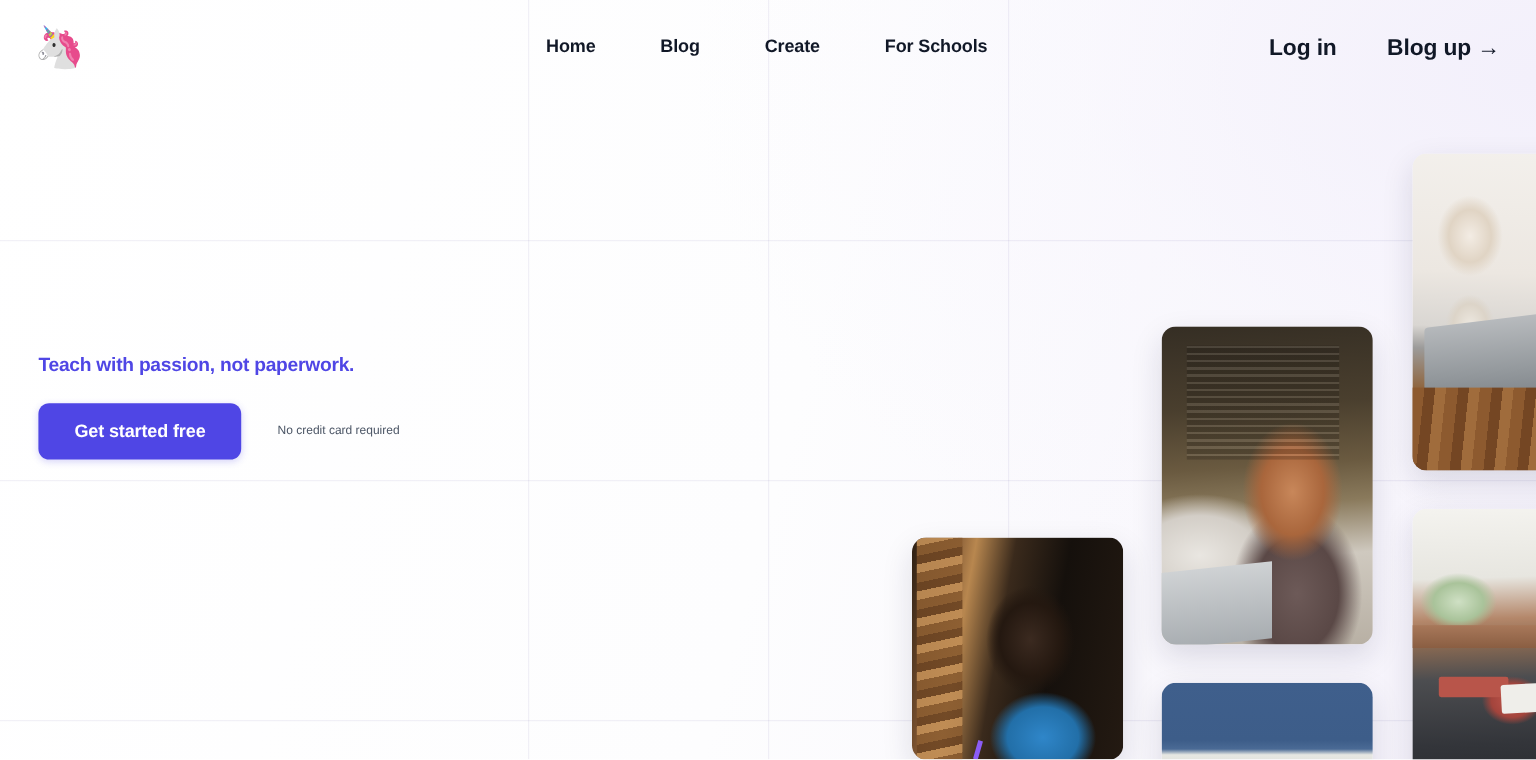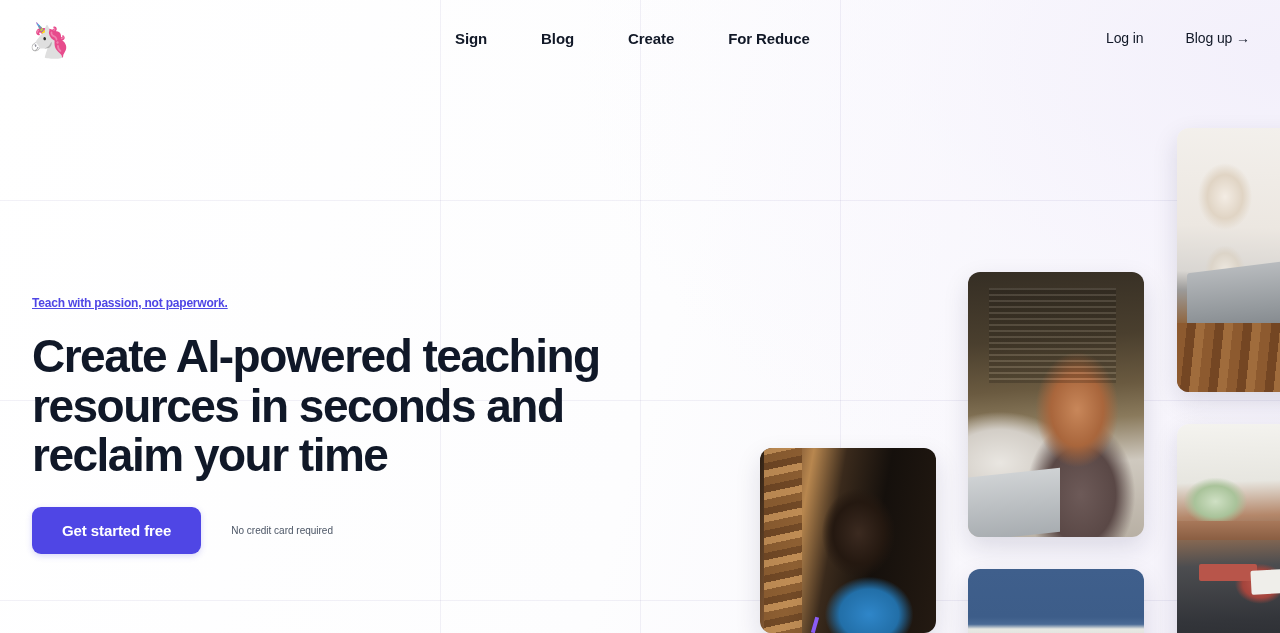--- a/index.html
+++ b/index.html
@@ -47,31 +47,31 @@
   .nav-link {
     font-size:15px; font-weight:700; color:#111827;
     letter-spacing:-0.1px; white-space:nowrap; text-decoration:none;
     cursor:pointer;
   }
   .nav-right {
     position:absolute; right:30px; top:30px;
     display:flex; align-items:center; gap:42px;
   }
   .nav-auth {
-    font-size:14px; font-weight:400; color:#111827;
+    font-size:19px; font-weight:700; color:#111827;
     letter-spacing:-0.1px; white-space:nowrap; cursor:pointer;
   }
 
   
   .hero {
     position:absolute; left:32px; top:296px; width:660px; z-index:15;
   }
   .eyebrow {
-    font-size:12px; font-weight:700; color:#4f46e5;
-    letter-spacing:-0.2px; margin-bottom:22px;text-decoration:underline;
+    font-size:16px; font-weight:700; color:#4f46e5;
+    letter-spacing:-0.2px; margin-bottom:22px;
   }
   .headline {
     font-size:46px; font-weight:800; color:#101828;
     line-height:1.08; letter-spacing:-1.5px;
     margin-bottom:26px; max-width:620px;
   }
   .subhead {
     font-size:17px; font-weight:400; color:#4b5565;
     line-height:1.78; max-width:640px; margin-bottom:26px;
   }
@@ -190,35 +190,34 @@
     <div class="vline" style="left:840px"></div>
     <div class="hline" style="top:200px"></div>
     <div class="hline" style="top:400px"></div>
     <div class="hline" style="top:600px"></div>
   </div>
 
   <div class="header">
     <div class="logo">🦄</div>
 
     <div class="nav-center">
-      <span class="nav-link">Sign</span>
+      <span class="nav-link">Home</span>
       <span class="nav-link">Blog</span>
       <span class="nav-link">Create</span>
-      <span class="nav-link">For Reduce</span>
+      <span class="nav-link">For Schools</span>
     </div>
 
     <div class="nav-right">
       <span class="nav-auth">Log in</span>
       <span class="nav-auth">Blog up →</span>
     </div>
   </div>
 
   <div class="hero">
     <div class="eyebrow">Teach with passion, not paperwork.</div>
-    <h1 class="headline">Create AI-powered teaching resources in seconds and reclaim your time</h1>
     <div class="cta-row">
       <button class="cta-button">Get started free</button>
       <span class="cta-secondary">No credit card required</span>
     </div>
   </div>
 
   <div class="photo" id="photo-woman-laptop">
     <div class="inner"></div>
     <div class="slats"></div>
     <div class="laptop"></div>

